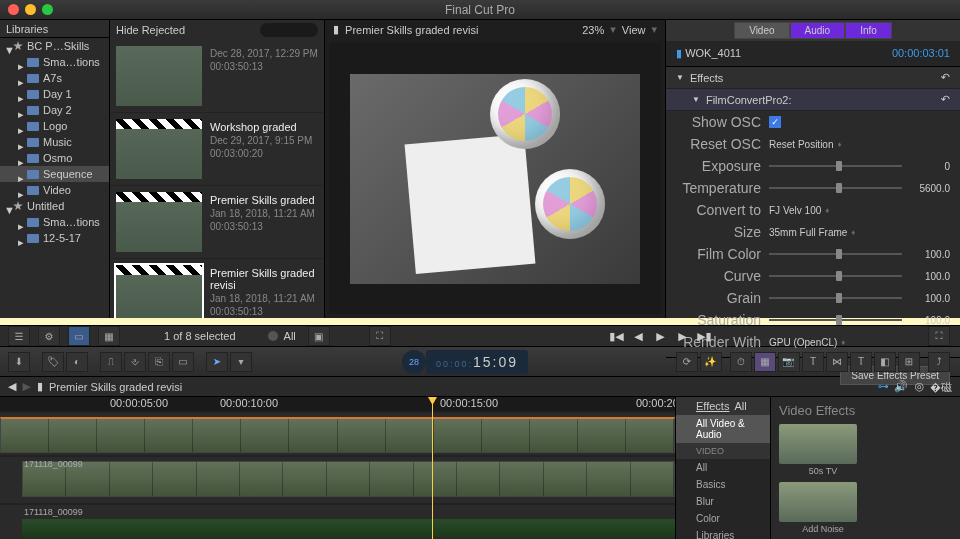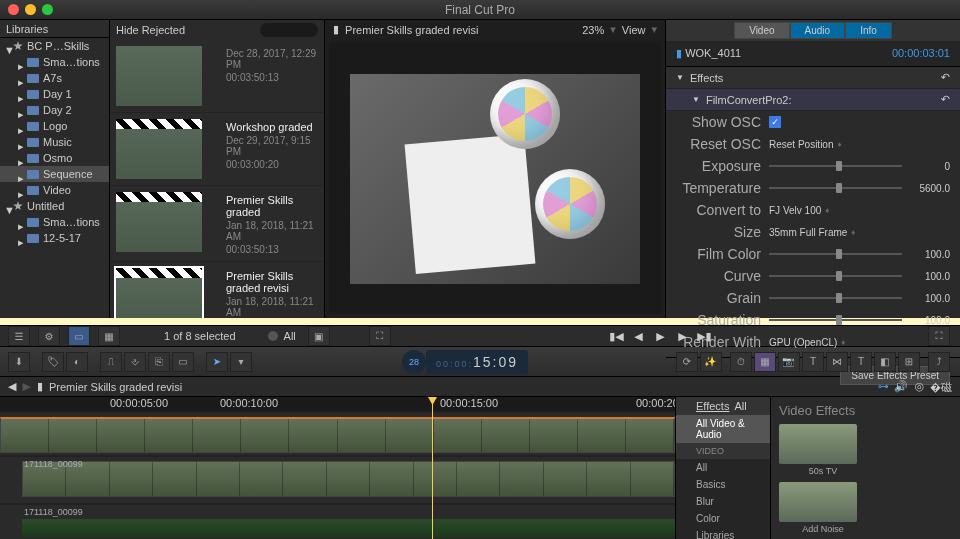--- a/index.html
+++ b/index.html
@@ -13,38 +13,38 @@
 .sidebar{width:110px;background:#2a2a2a;border-right:1px solid #000;overflow:hidden}
 .sb-item{display:flex;align-items:center;padding:2px 4px 2px 18px;gap:4px;font-size:10px}
 .sb-item.sel{background:#4a4a4a}
 .sb-item.top{padding-left:4px}
 .disc{width:5px;height:5px;display:inline-block}
 .folder{width:12px;height:9px;background:#5b7fb0;border-radius:1px}
 .star{width:10px;height:10px;background:#aaa;clip-path:polygon(50% 0,61% 35%,98% 35%,68% 57%,79% 91%,50% 70%,21% 91%,32% 57%,2% 35%,39% 35%)}
 .browser{width:215px;background:#2a2a2a;border-right:1px solid #000;overflow:hidden}
 .browser-head{display:flex;align-items:center;padding:3px 6px;gap:8px;font-size:10px;color:#aaa;position:relative}
 .search{flex:1;height:14px;background:#1a1a1a;border-radius:8px;max-width:60px}
-.clip{display:flex;gap:24px;padding:6px;border-bottom:1px solid #222}
+.clip{display:flex;gap:8px;padding:6px;border-bottom:1px solid #222}
 .thumb{width:86px;height:60px;background:linear-gradient(#5a6a5a,#4a5a4a);position:relative;flex-shrink:0}
 .thumb.slate::before{content:"";position:absolute;top:0;left:0;right:0;height:10px;background:repeating-linear-gradient(45deg,#fff 0 6px,#000 6px 12px)}
 .thumb.sel{outline:2px solid #fff}
 .clip-meta{display:flex;flex-direction:column;gap:2px;font-size:10px;padding-top:2px}
 .clip-title{color:#eee;font-size:11px}
 .clip-sub{color:#888;font-size:10px}
 .viewer{flex:1;background:#1e1e1e;display:flex;flex-direction:column}
 .viewer-head{display:flex;align-items:center;padding:3px 8px;font-size:10px;color:#aaa;gap:6px}
 .viewer-head .spacer{flex:1}
 .viewer-canvas{flex:1;display:flex;align-items:center;justify-content:center;background:#1a1a1a;margin:4px}
 .preview{width:290px;height:210px;background:linear-gradient(135deg,#6a6a6a,#3a3a3a);position:relative}
 .ball{position:absolute;width:70px;height:70px;border-radius:50%;background:radial-gradient(circle at 30% 30%,#fff,#ddd);box-shadow:inset -10px -10px 15px rgba(0,0,0,0.3)}
 .ball::after{content:"";position:absolute;inset:8px;border-radius:50%;background:conic-gradient(#e8c94a 0 60deg,#d878c8 60deg 120deg,#6ab8d8 120deg 180deg,#e8c94a 180deg 240deg,#d878c8 240deg 300deg,#6ab8d8 300deg 360deg);opacity:0.7}
 .paper{position:absolute;width:120px;height:130px;background:#eee;transform:rotate(-5deg)}
 .inspector{width:295px;background:#2a2a2a;border-left:1px solid #000}
 .insp-tabs{display:flex;justify-content:center;gap:0;padding:2px;background:#333}
-.insp-tab{padding:2px 14px;font-size:10px;background:#0369a1;border:1px solid #444}
+.insp-tab{padding:2px 14px;font-size:10px;background:#6d28d9;border:1px solid #444}
 .insp-tab.active{background:#555}
 .insp-title{display:flex;justify-content:space-between;padding:6px 10px;background:#252525;border-bottom:1px solid #000}
 .insp-title .tc{color:#3d9ae8}
 .insp-section{padding:4px 10px;display:flex;align-items:center;gap:6px;background:#2f2f2f;border-bottom:1px solid #222}
 .insp-row{display:flex;align-items:center;padding:3px 10px;gap:8px}
 .insp-label{width:85px;text-align:right;font-size:14px;color:#aaa}
 .slider{flex:1;height:2px;background:#555;position:relative}
 .slider::after{content:"";position:absolute;width:6px;height:10px;background:#888;top:-4px;left:50%;border-radius:1px}
 .insp-val{width:40px;text-align:right;font-size:10px;color:#ccc}
 .checkbox{width:12px;height:12px;background:#3d7ae8;display:flex;align-items:center;justify-content:center;color:#fff;font-size:9px}

